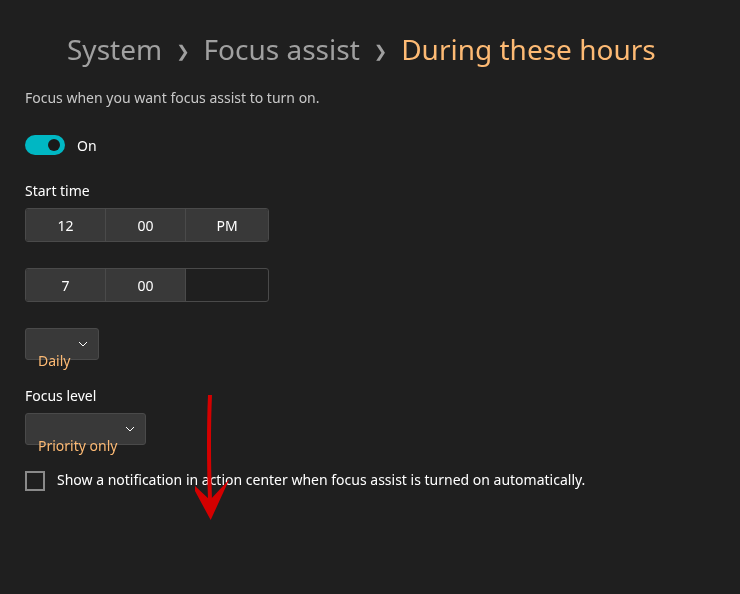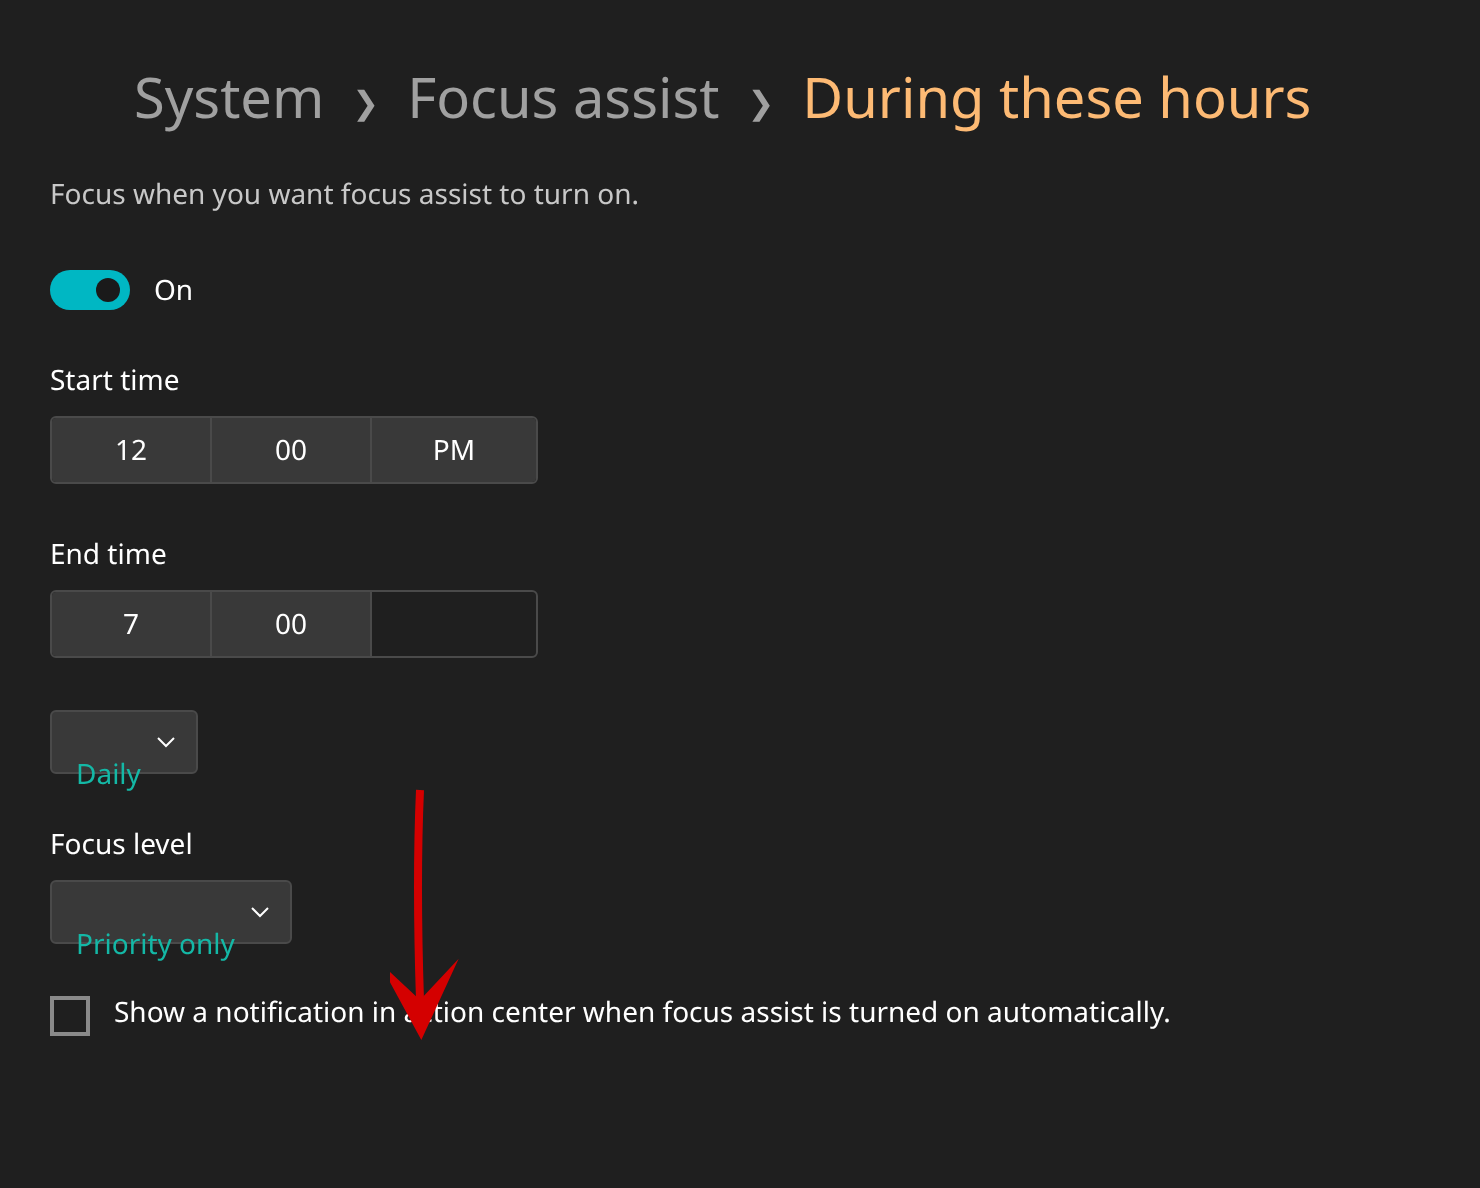--- a/index.html
+++ b/index.html
@@ -110,21 +110,21 @@
       display: flex;
       align-items: center;
       padding: 0 10px 0 12px;
       gap: 8px;
       cursor: pointer;
       margin-bottom: 26px;
       width: fit-content;
     }
     .dropdown-text {
       font-size: 14px;
-      color: #14b8a6;
+      color: #fdba74;
       margin-top: 32px;
     }
     .dropdown-chevron {
       width: 10px;
       height: 10px;
       display: flex;
       align-items: center;
       justify-content: center;
     }
     .dropdown-chevron svg {
@@ -179,21 +179,20 @@
     <div class="toggle-label">On</div>
   </div>
 
   <div class="section-label">Start time</div>
   <div class="time-picker">
     <div class="time-segment hour">12</div>
     <div class="time-segment minute">00</div>
     <div class="time-segment period">PM</div>
   </div>
 
-  <div class="section-label">End time</div>
   <div class="time-picker">
     <div class="time-segment hour">7</div>
     <div class="time-segment minute">00</div>
   </div>
 
   <div class="dropdown">
     <span class="dropdown-text">Daily</span>
     <span class="dropdown-chevron">
       <svg viewBox="0 0 10 6">
           <path d="M1 1 L5 5 L9 1" stroke="#ffffff" stroke-width="1" fill="none"></path>

